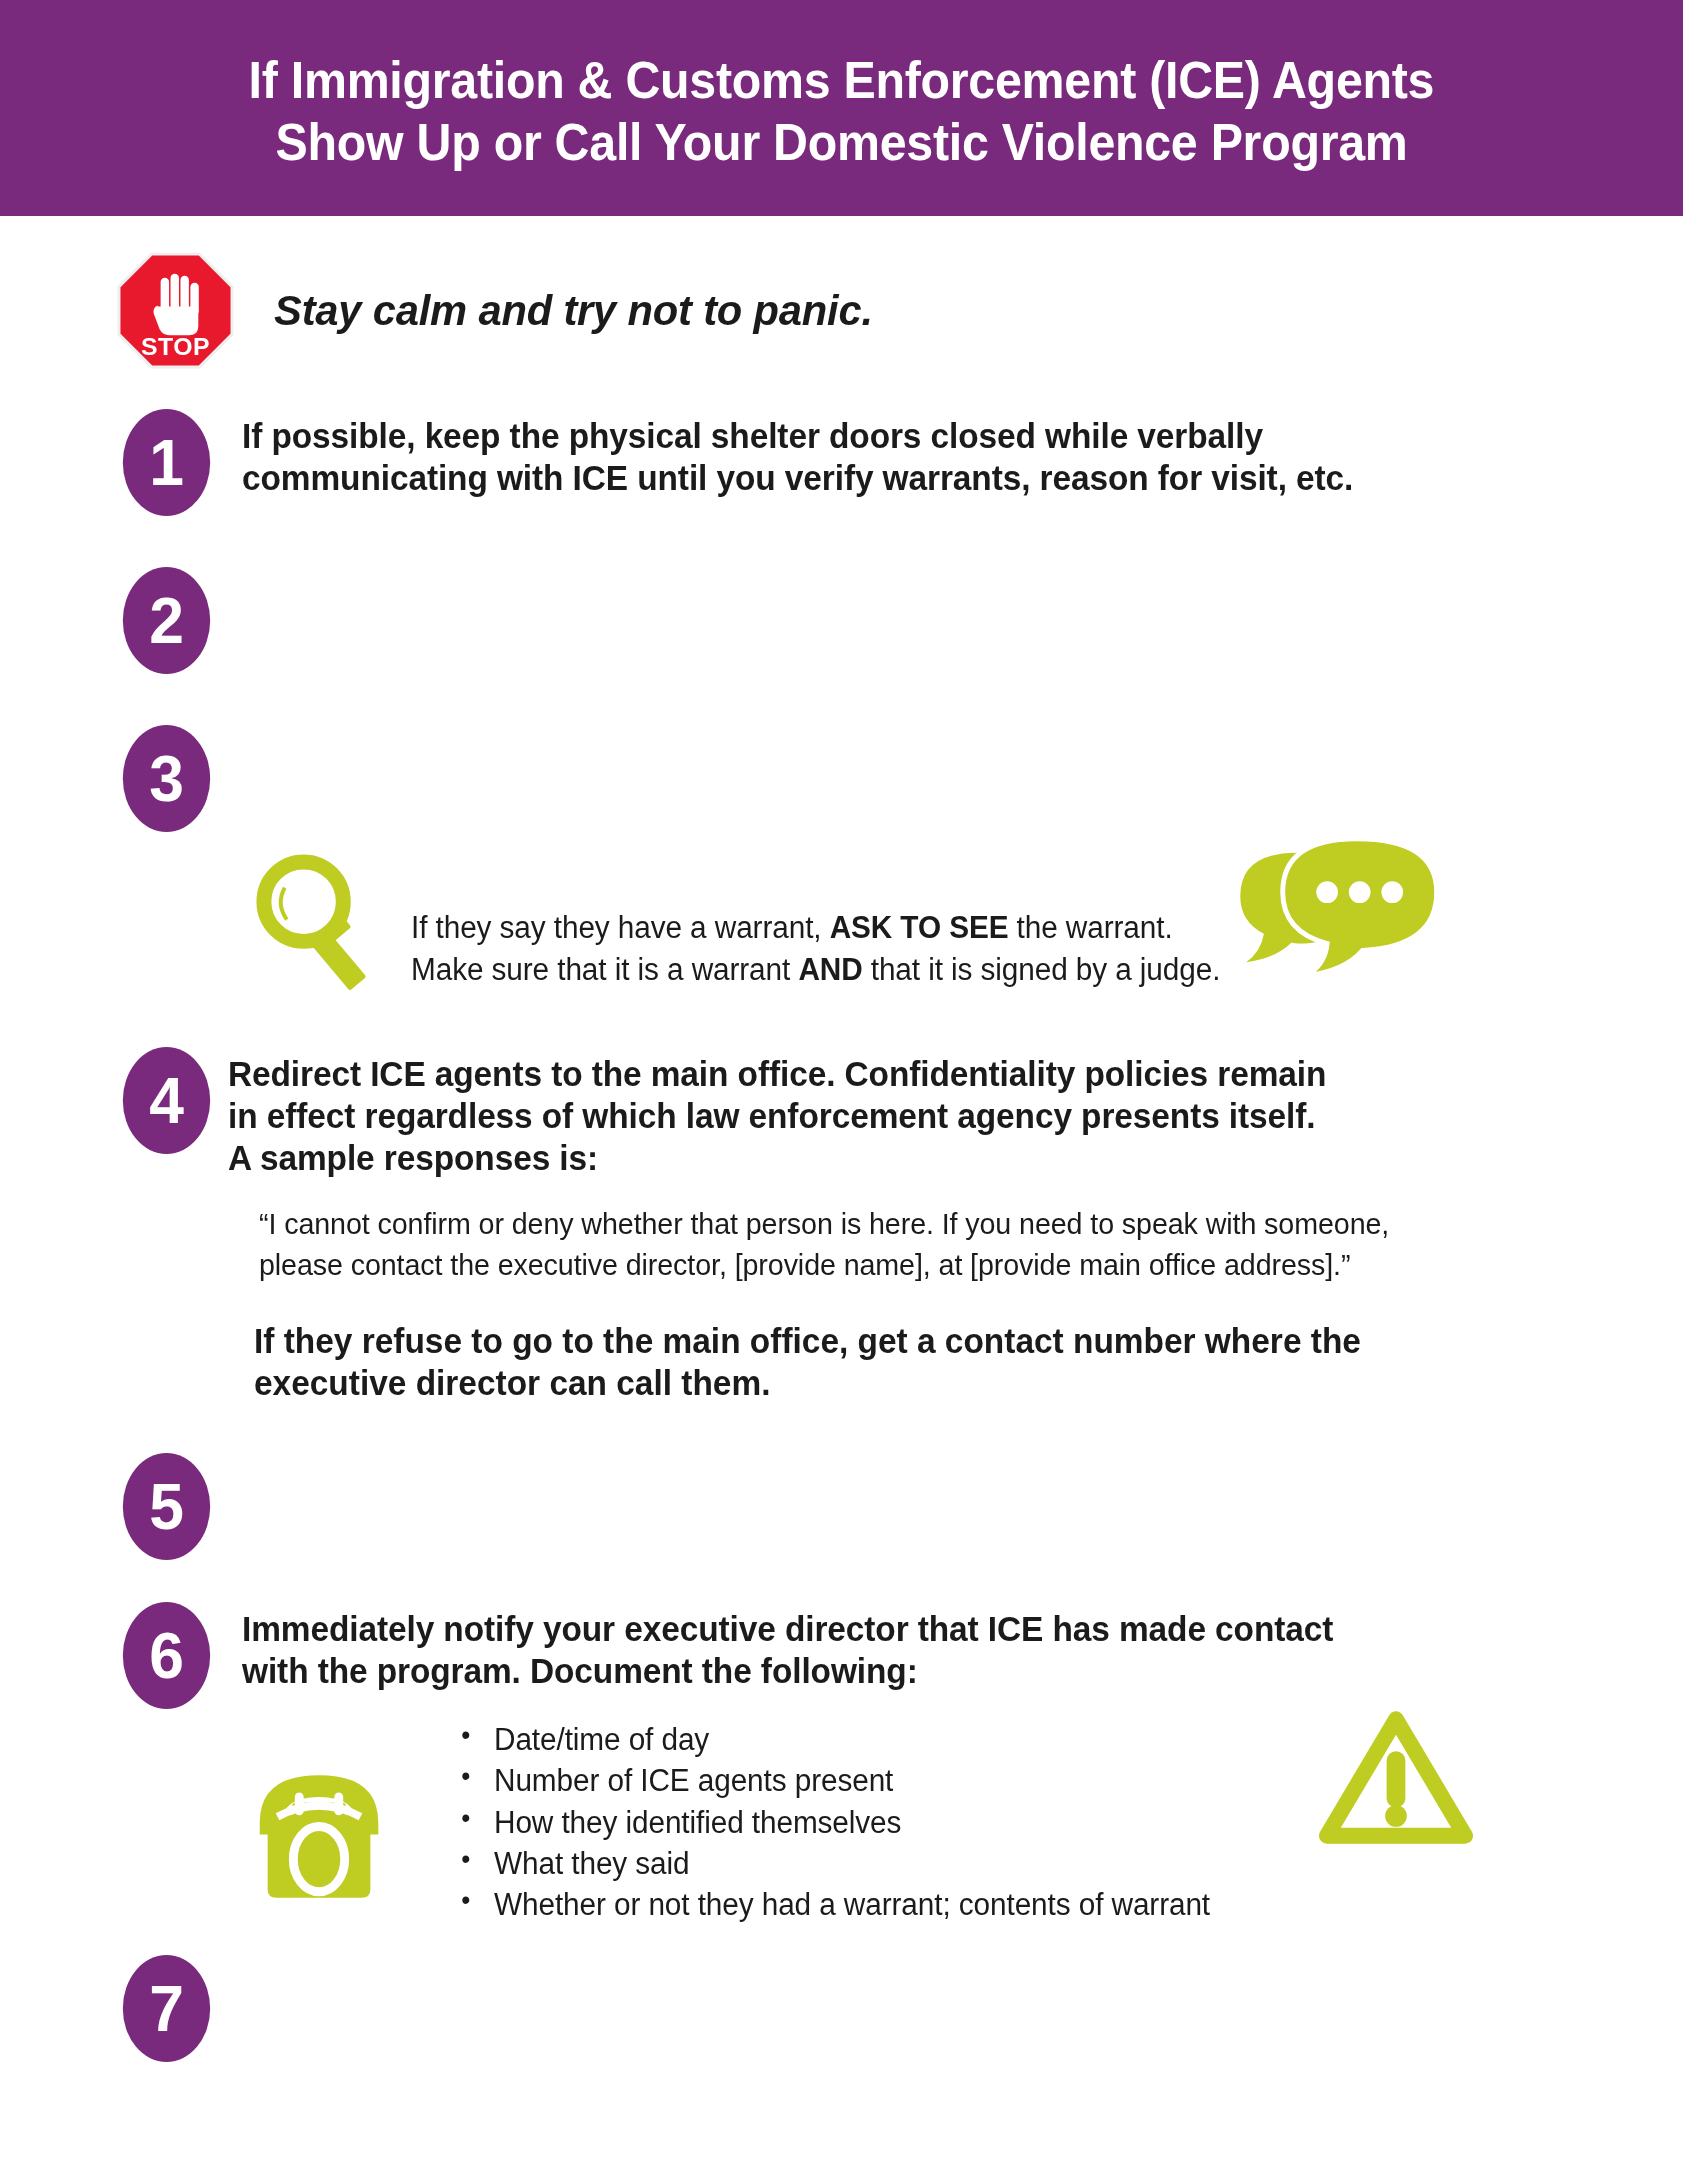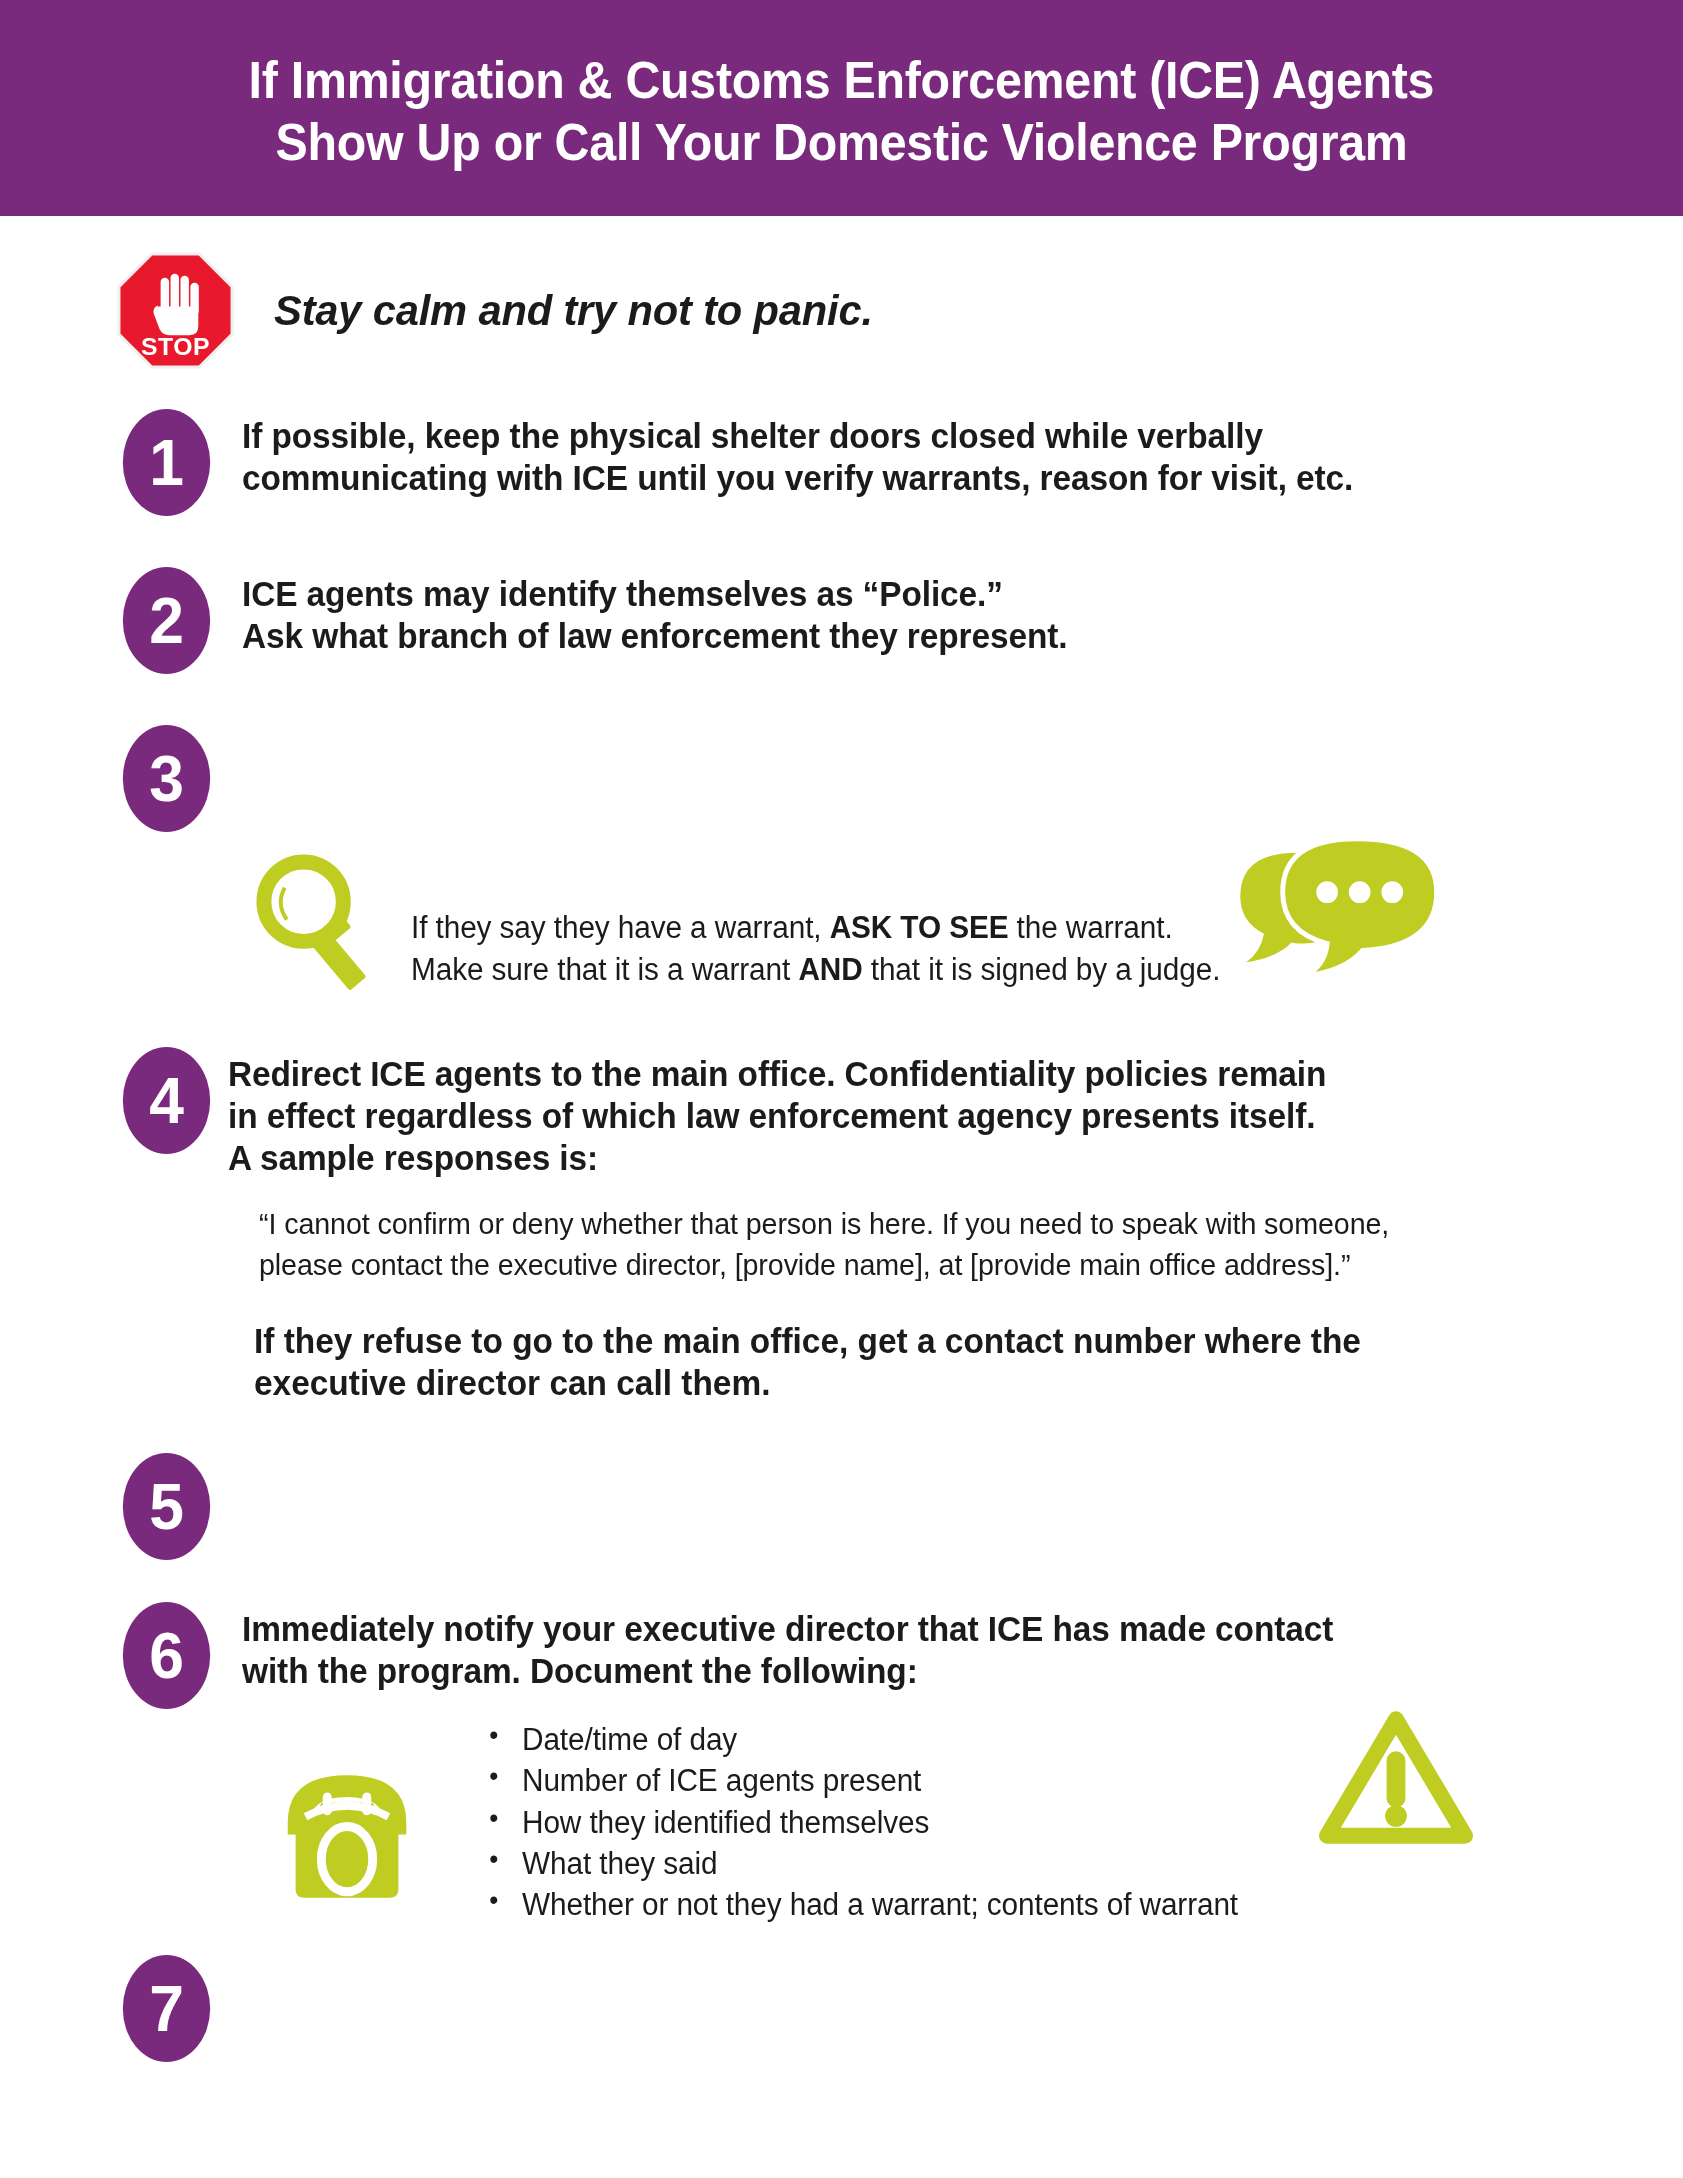--- a/index.html
+++ b/index.html
@@ -159,21 +159,20 @@
     transform-origin: left top;
     color: #1b1b1b;
   }
 
   
   .bullets-row {
     display: flex;
     align-items: flex-start;
     padding-left: 238px;
     margin-top: 10px;
-    margin-left: 28px;
   }
   .phone-icon {
     flex: 0 0 auto;
     width: 163px;
     height: 149px;
     position: relative;
     margin-top: 38px;
   }
   .bullet-list {
     margin: 0;
@@ -245,24 +244,20 @@
   <div class="step" style="margin-top:40px;">
     <div class="badge">1</div>
     <div class="step-body">
       <div class="step-text">If possible, keep the physical shelter doors closed while verbally</div>
       <div class="step-text">communicating with ICE until you verify warrants, reason for visit, etc.</div>
     </div>
   </div>
 
   <div class="step" style="margin-top:51px;">
     <div class="badge">2</div>
-    <div class="step-body">
-      <div class="step-text">ICE agents may identify themselves as “Police.”</div>
-      <div class="step-text">Ask what branch of law enforcement they represent.</div>
-    </div>
   </div>
 
   <div class="step" style="margin-top:51px;">
     <div class="badge">3</div>
   </div>
 
   <div class="subnote-row">
     <div class="magnifier">
       <svg width="129" height="149" viewBox="0 0 130 150">
         <circle cx="52" cy="52" r="40" fill="none" stroke="#BFCC21" stroke-width="15"></circle>

